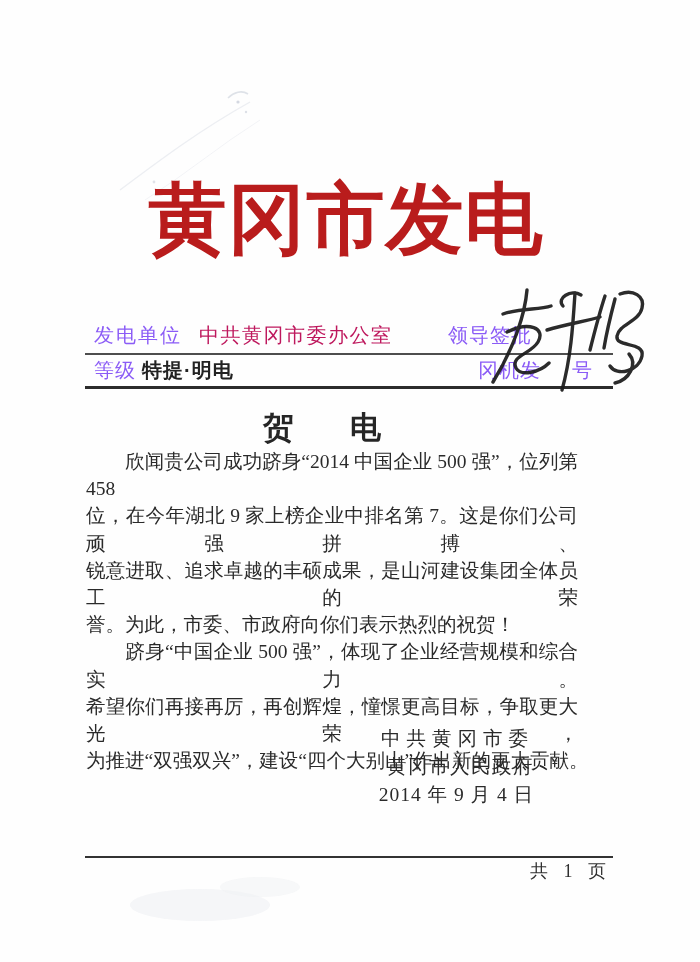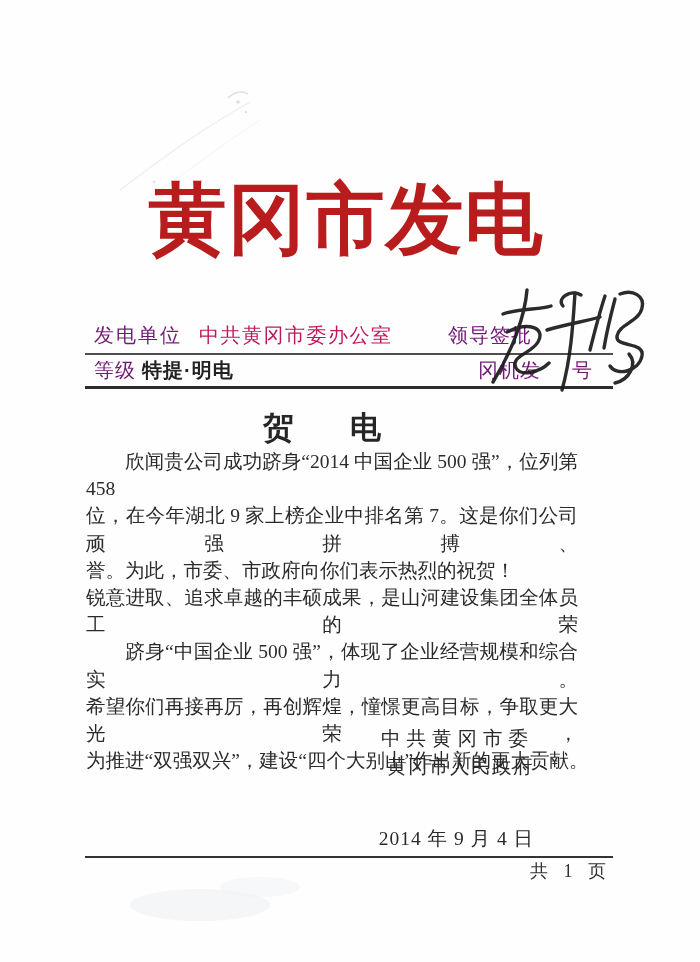--- a/index.html
+++ b/index.html
@@ -20,21 +20,21 @@
     position:absolute;top:168px;left:0;right:8px;
     text-align:center;
     font-size:78px;font-weight:bold;
     letter-spacing:1px;
     color:#b91c1c;
     font-family:"Liberation Serif","DejaVu Serif",serif;
   }
 
   
   .form-row{position:absolute;height:26px;font-size:20px;white-space:nowrap;}
-  .lbl{position:absolute;color:#701a75;}
+  .lbl{position:absolute;color:#8b5cf6;}
   .val{position:absolute;color:#be185d;}
   .grade-val{
     font-family:"Liberation Sans","DejaVu Sans",sans-serif;
     font-weight:bold;color:#222;
   }
   .divider-thin{
     position:absolute;left:85px;top:353px;width:528px;height:1.5px;
     background:#4e4e4e;
   }
   .divider-thick{
@@ -67,21 +67,21 @@
 
   
   .signoff{
     position:absolute;top:725px;right:166px;
     text-align:right;
     font-size:19.5px;line-height:28px;
     color:#2a2a2a;white-space:nowrap;
   }
   .signoff .org1{letter-spacing:6px;}
   .signoff .org2{letter-spacing:1.5px;}
-  .signoff .date{letter-spacing:1px;margin-top:44px;}
+  .signoff .date{letter-spacing:1px;}
 
   
   .footer-rule{
     position:absolute;left:85px;top:856px;width:528px;height:2px;
     background:#333;
   }
   .page-count{
     position:absolute;top:859px;right:92px;
     font-size:18px;word-spacing:7px;letter-spacing:2px;
     color:#2f2f2f;
@@ -138,22 +138,22 @@
       <path d="M133,10 C146,5 158,12 155,24 C152,38 132,40 130,52 C128,64 158,57 155,72 C152,87 130,93 123,82"></path>
       <path d="M142,70 C151,80 142,96 128,99"></path>
     </g>
   </svg>
 
   <div class="doc-heading">贺电</div>
 
   <div class="body-block">
     <div class="body-line justify">　　欣闻贵公司成功跻身“2014 中国企业 500 强”，位列第 458</div>
     <div class="body-line justify">位，在今年湖北 9 家上榜企业中排名第 7。这是你们公司顽强拼搏、</div>
+    <div class="body-line justify">锐意进取、追求卓越的丰硕成果，是山河建设集团全体员工的荣</div>
     <div class="body-line">誉。为此，市委、市政府向你们表示热烈的祝贺！</div>
-    <div class="body-line justify">锐意进取、追求卓越的丰硕成果，是山河建设集团全体员工的荣</div>
     <div class="body-line justify">　　跻身“中国企业 500 强”，体现了企业经营规模和综合实力。</div>
     <div class="body-line justify">希望你们再接再厉，再创辉煌，憧憬更高目标，争取更大光荣，</div>
     <div class="body-line">为推进“双强双兴”，建设“四个大别山”作出新的更大贡献。</div>
   </div>
 
   <div class="signoff">
     <div class="org1">中共黄冈市委</div>
     <div class="org2">黄冈市人民政府</div>
     <div class="date">2014 年 9 月 4 日</div>
   </div>

